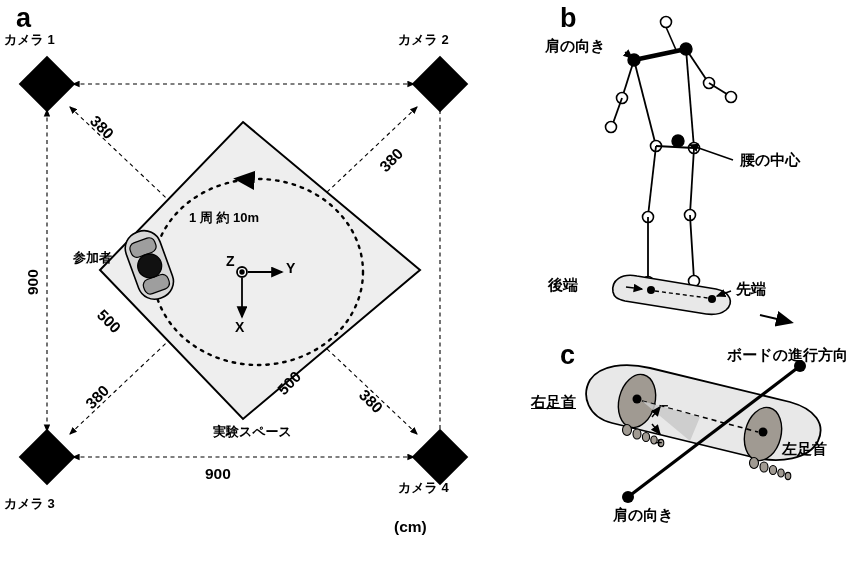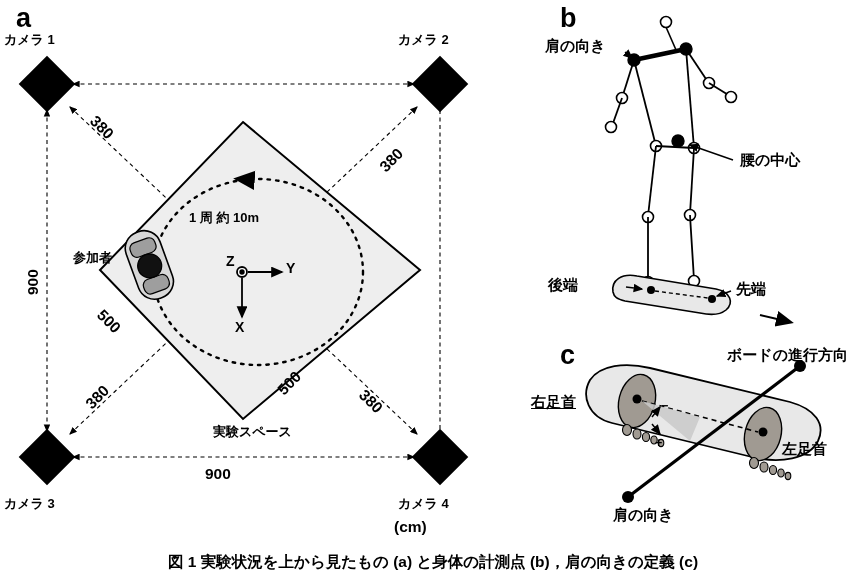--- a/index.html
+++ b/index.html
@@ -215,21 +215,21 @@
     </g>
   </svg>
 
   <div class="lbl panel-letter" style="left:16px; top:4px;">a</div>
   <div class="lbl panel-letter" style="left:560px; top:4px;">b</div>
   <div class="lbl panel-letter" style="left:560px; top:341px;">c</div>
 
   <div class="lbl big-lbl" style="left:4px; top:33px;">カメラ 1</div>
   <div class="lbl big-lbl" style="left:398px; top:33px;">カメラ 2</div>
   <div class="lbl big-lbl" style="left:4px; top:497px;text-align:center;">カメラ 3</div>
-  <div class="lbl big-lbl" style="left:398px; top:497px;">カメラ 4</div>
+  <div class="lbl big-lbl" style="left:398px; top:481px;">カメラ 4</div>
 
   <div class="lbl mid-lbl rot-90" style="left:24px; top:295px;">900</div>
   <div class="lbl mid-lbl" style="left:205px; top:465px;">900</div>
   <div class="lbl mid-lbl" style="left:394px; top:474px;margin-top:44px;">(cm)</div>
 
   <div class="lbl mid-lbl rot-p45" style="left:99px; top:112px;">380</div>
   <div class="lbl mid-lbl rot-n45" style="left:376px; top:163px;">380</div>
   <div class="lbl mid-lbl rot-n45" style="left:82px; top:400px;">380</div>
   <div class="lbl mid-lbl rot-p45" style="left:368px; top:386px;">380</div>
 
@@ -249,14 +249,13 @@
   <div class="lbl sm-lbl" style="left:548px; top:277px;">後端</div>
   <div class="lbl sm-lbl" style="left:736px; top:281px;">先端</div>
   <div class="lbl sm-lbl" style="left:727px; top:331px;margin-top:16px;">ボードの進行方向</div>
 
   <div class="lbl sm-lbl" style="left:531px; top:394px;text-decoration:underline;">右足首</div>
   <div class="lbl sm-lbl" style="left:782px; top:441px;">左足首</div>
   <div class="lbl sm-lbl" style="left:613px; top:507px;">肩の向き</div>
   <div class="lbl xs-lbl" style="left:661px; top:400px;">−</div>
   <div class="lbl xs-lbl" style="left:655px; top:437px;">+</div>
 
-  <div class="caption">図 1 実験状況を上から見たもの (a) と身体の計測点 (b)，肩の向きの定義 (c)</div>
 </div>
 
 </body></html>

